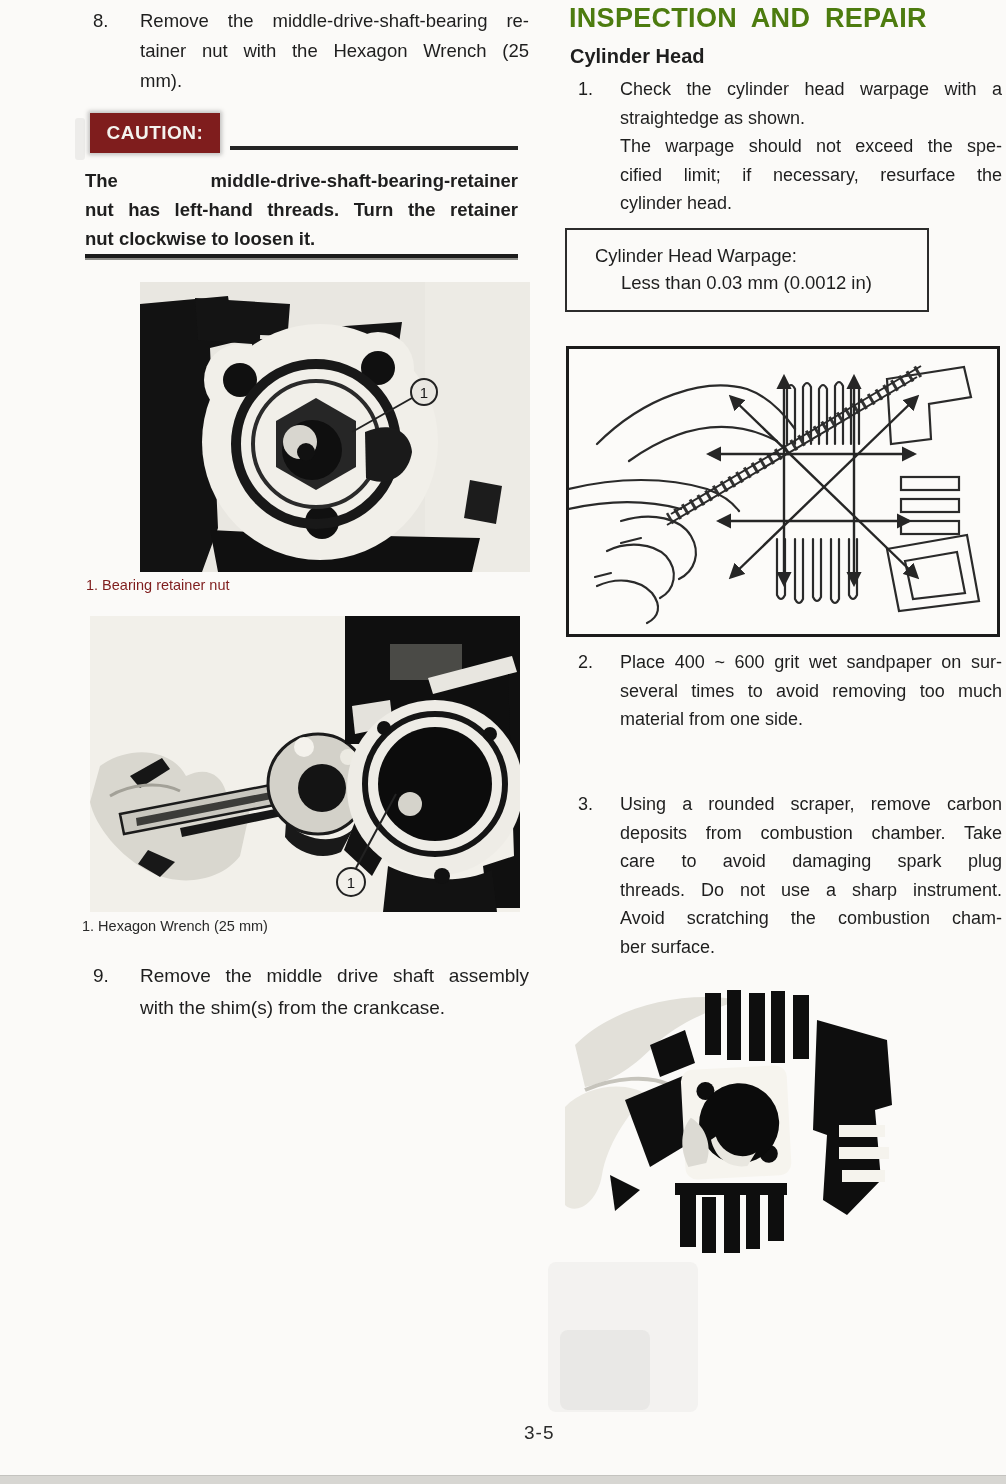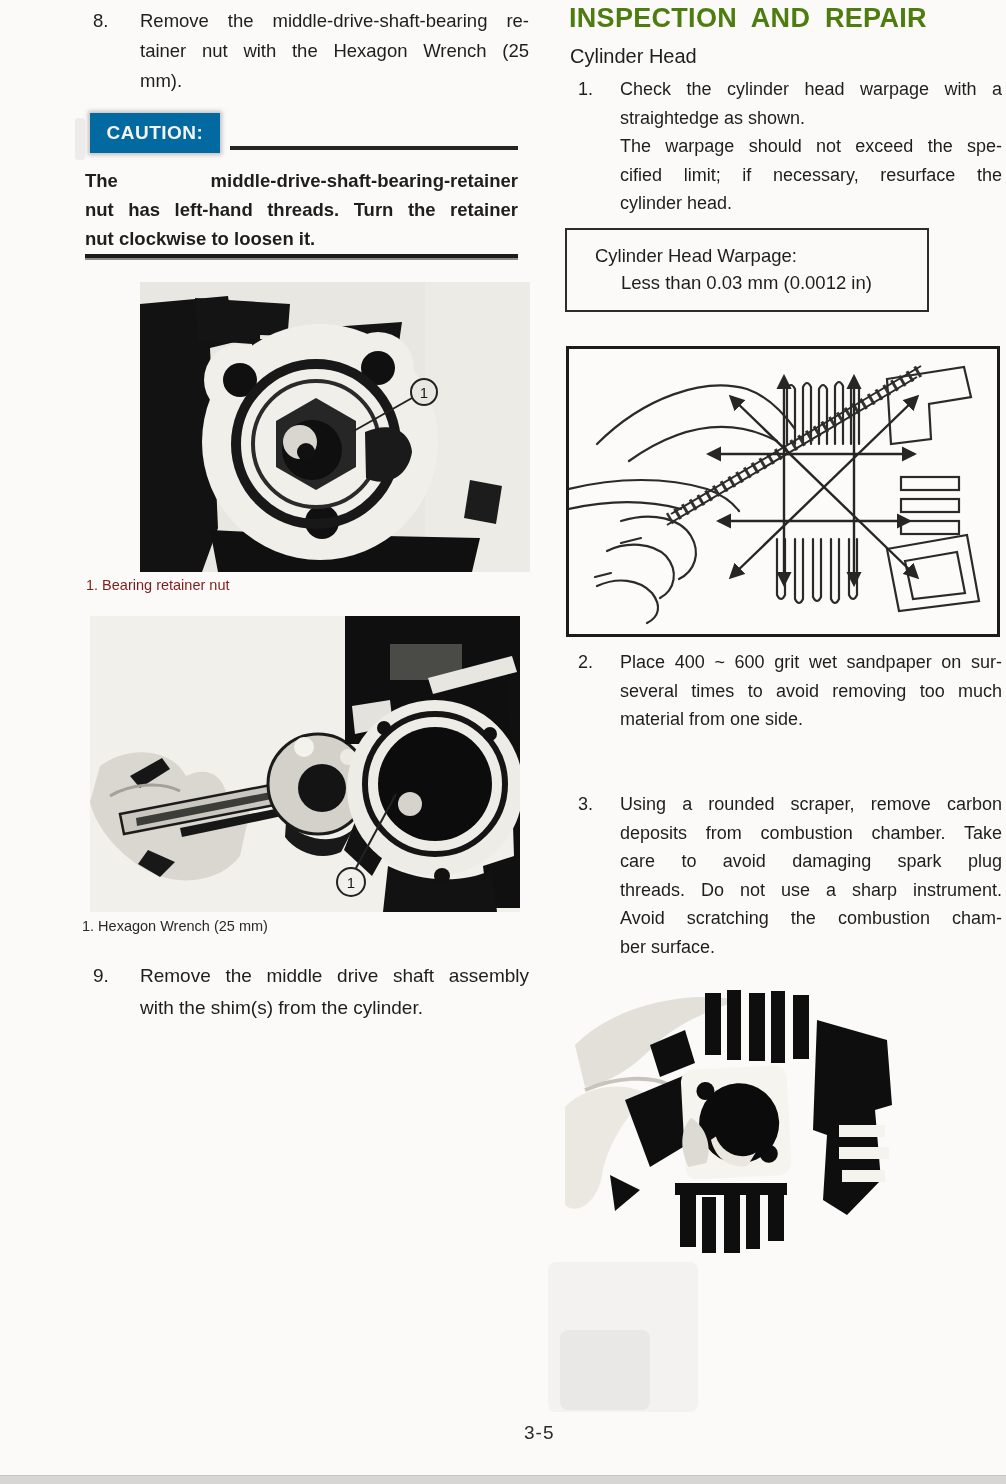--- a/index.html
+++ b/index.html
@@ -11,34 +11,34 @@
   .step{display:flex;align-items:flex-start;}
   .stepnum{flex:none;}
   .steptext{flex:1;}
   .lc .stepnum{width:47px;}
   .rc .stepnum{width:42px;}
   .lc{font-size:18.5px;line-height:30px;}
   .rc{font-size:18px;line-height:28.5px;}
   .jl{text-align:justify;text-align-last:justify;}
   #step8{left:93px;top:6px;width:436px;}
   #cautionBox{
-    left:90px;top:113px;width:130px;height:40px;background:#0369a1;color:#f4f3ee;
+    left:90px;top:113px;width:130px;height:40px;background:#7f1d1d;color:#f4f3ee;
     font-weight:bold;font-size:19px;display:flex;align-items:center;justify-content:center;
     letter-spacing:.5px;box-shadow:0 0 4px 2px rgba(90,90,90,.35);
   }
   #cautionLine{left:230px;top:146px;width:288px;height:4px;background:#242424;}
   #cautionText{left:85px;top:166px;width:433px;font-weight:bold;font-size:18.5px;line-height:29px;}
   #cautionRule{left:85px;top:254px;width:433px;height:4px;background:#1b1b1b;border-bottom:2px solid #8a8a86;}
   #photo1{left:140px;top:282px;}
   #caption1{left:86px;top:577px;font-size:14.5px;color:#7f1d1d;}
   #photo2{left:90px;top:616px;}
   #caption2{left:82px;top:918px;font-size:14.5px;color:#2a2a2a;}
   #step9{left:93px;top:960px;width:436px;font-size:19px;line-height:32px;}
   #rcTitle{left:569px;top:3px;font-size:27px;font-weight:bold;letter-spacing:.3px;word-spacing:7px;color:#4d7c0f;}
-  #rcSub{left:570px;top:45px;font-size:20px;font-weight:normal;}
+  #rcSub{left:570px;top:45px;font-size:20px;font-weight:bold;}
   #step1{left:578px;top:75px;width:424px;}
   #step1b{left:620px;top:132px;width:382px;}
   #specBox{left:565px;top:228px;width:364px;height:84px;border:2px solid #2c2c2c;box-sizing:border-box;font-size:18.5px;}
   #specBox .l1{margin:15px 0 0 28px;}
   #specBox .l2{margin:5px 0 0 54px;}
   #figureBox{left:566px;top:346px;width:434px;height:291px;border:3px solid #1b1b1b;box-sizing:border-box;background:#fcfbf9;}
   #step2{left:578px;top:648px;width:424px;}
   #step3{left:578px;top:790px;width:424px;}
   #photo3{left:555px;top:985px;}
   #pageNum{left:524px;top:1422px;font-size:19px;letter-spacing:1px;color:#2b2b2b;}
@@ -148,21 +148,21 @@
       <circle cx="261" cy="266" r="14" fill="#f2f0ea" stroke="#222" stroke-width="2"></circle>
       <text x="261" y="272" text-anchor="middle" font-size="15" fill="#1a1a1a">1</text>
     </g>
   </svg>
   <div class="abs" id="caption2">1. Hexagon Wrench (25 mm)</div>
 
   <div class="abs step lc" id="step9">
     <div class="stepnum">9.</div>
     <div class="steptext">
         <div class="jl">Remove the middle drive shaft assembly</div>
-        <div>with the shim(s) from the cylinder.</div>
+        <div>with the shim(s) from the crankcase.</div>
       </div>
   </div>
 
   <div class="abs" id="rcTitle">INSPECTION AND REPAIR</div>
   <div class="abs" id="rcSub">Cylinder Head</div>
 
   <div class="abs step rc" id="step1">
     <div class="stepnum">1.</div>
     <div class="steptext">
         <div class="jl">Check the cylinder head warpage with a</div>

